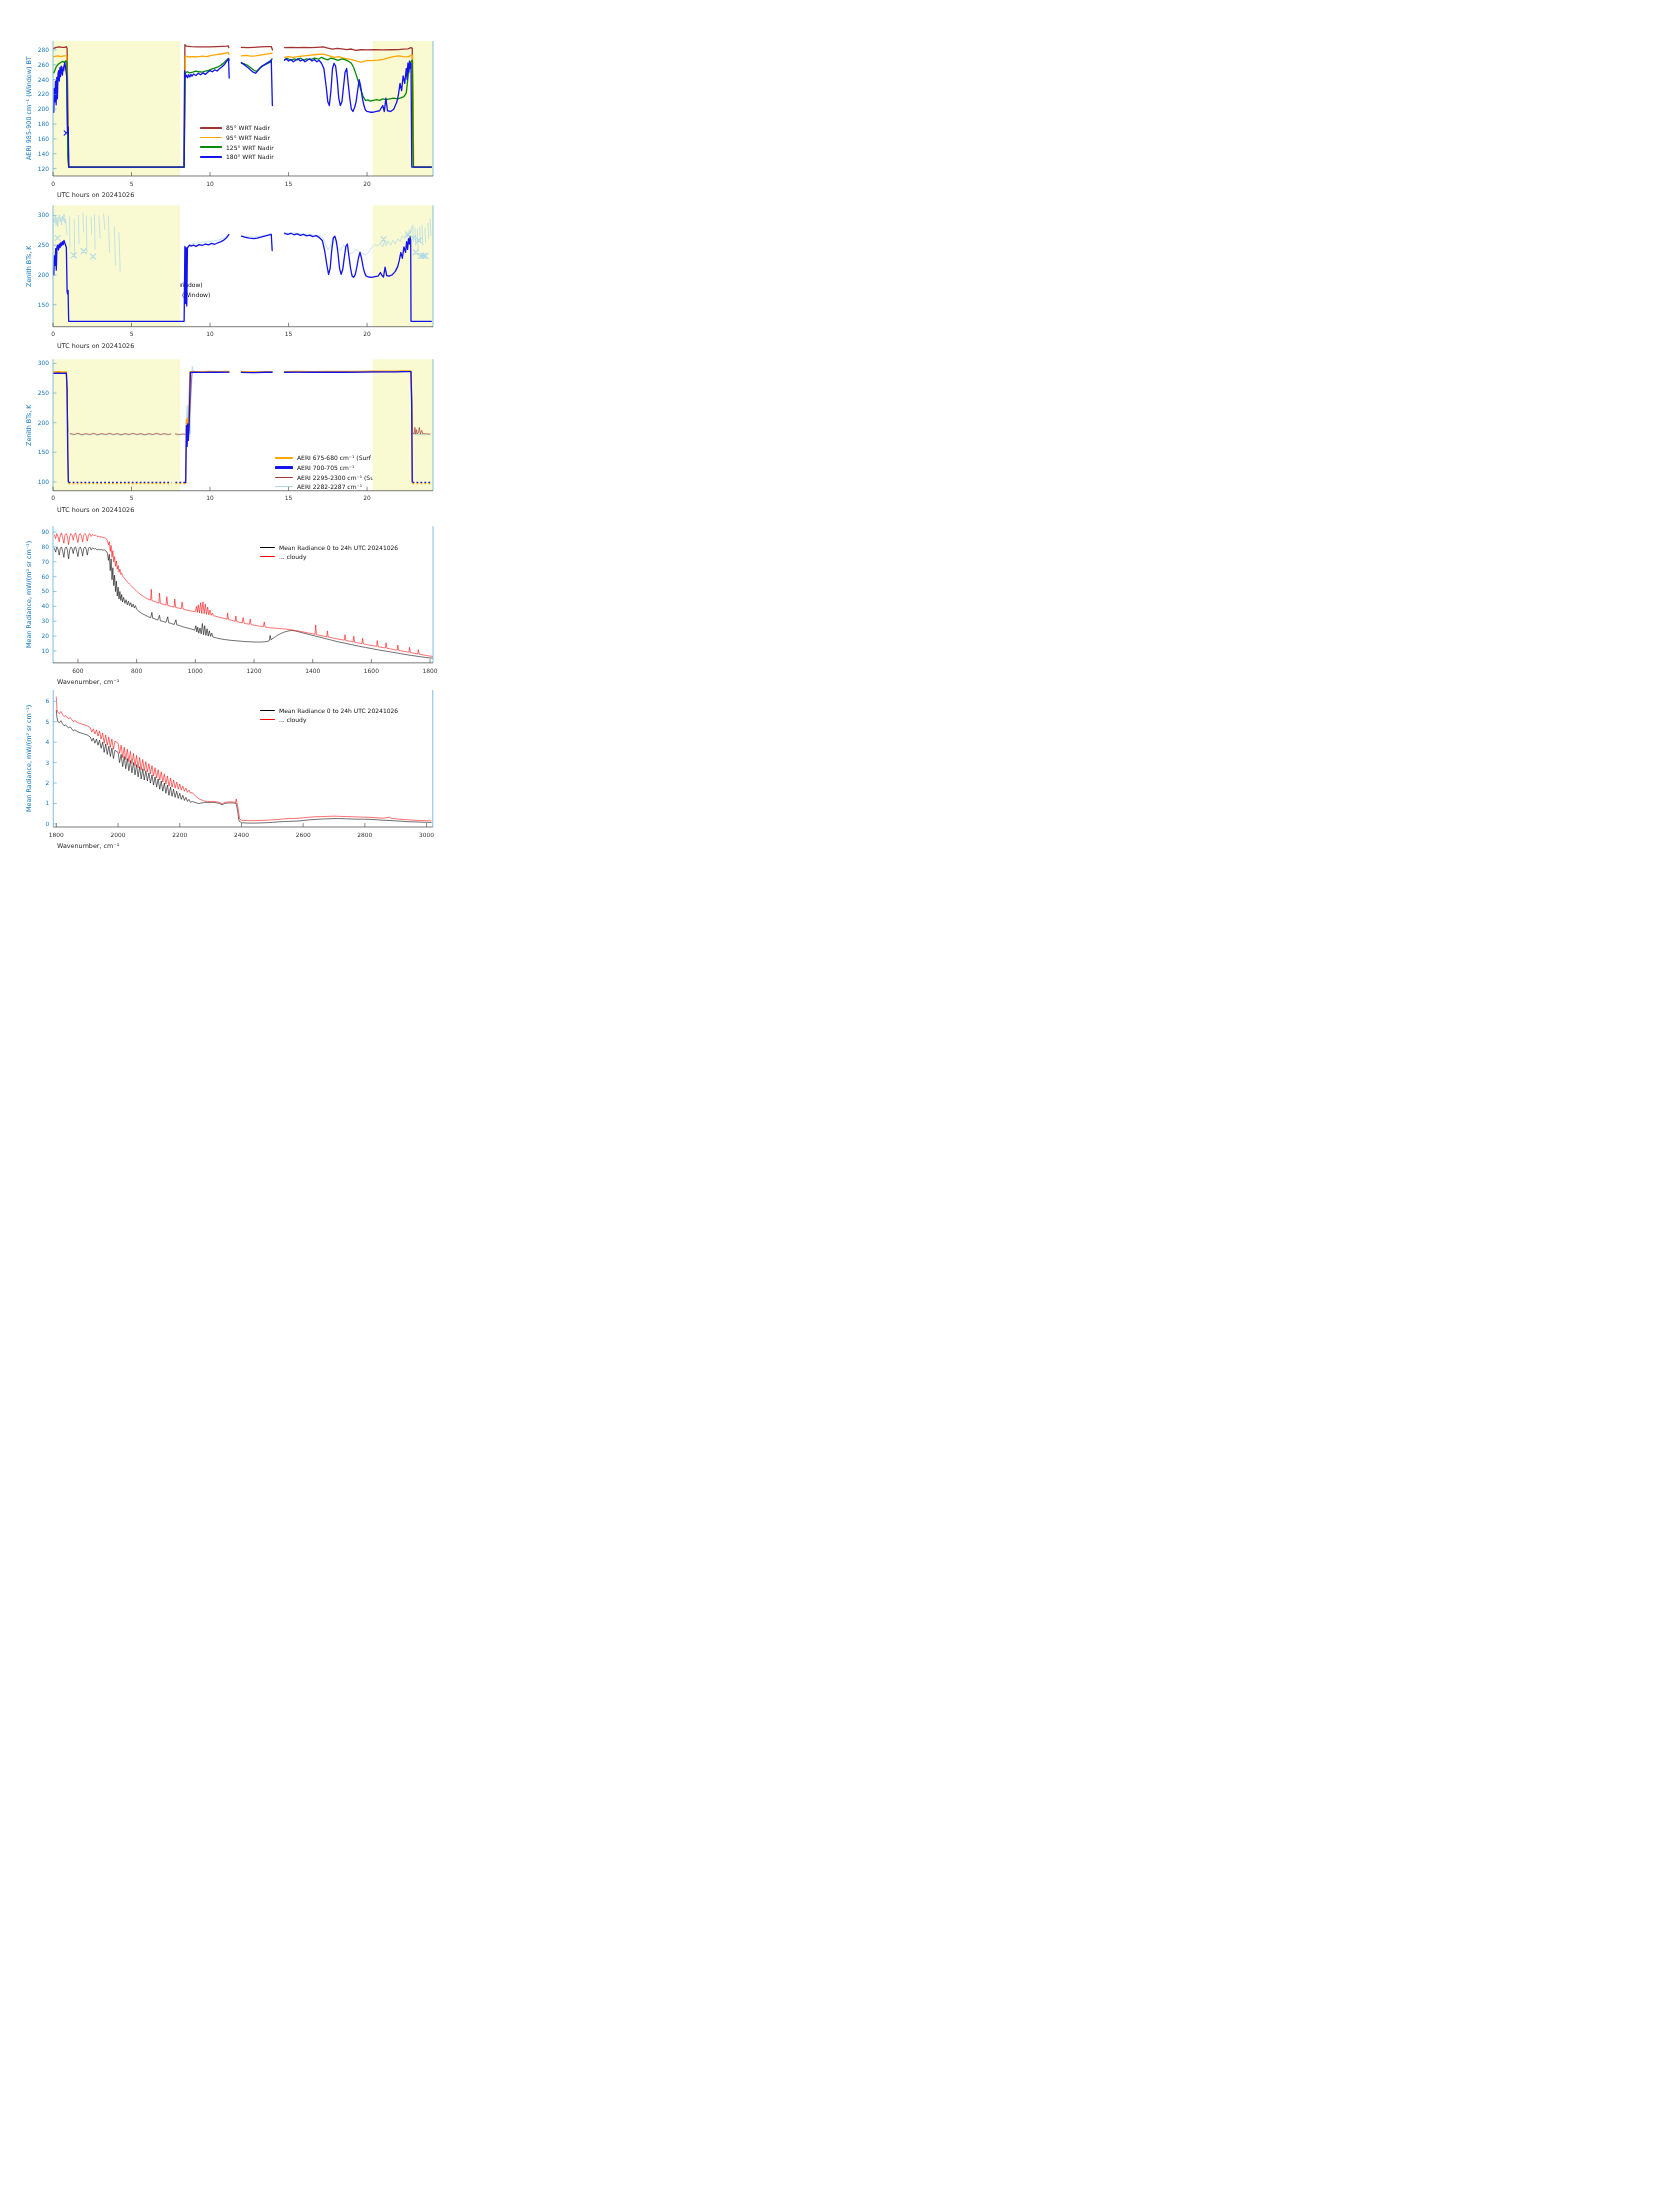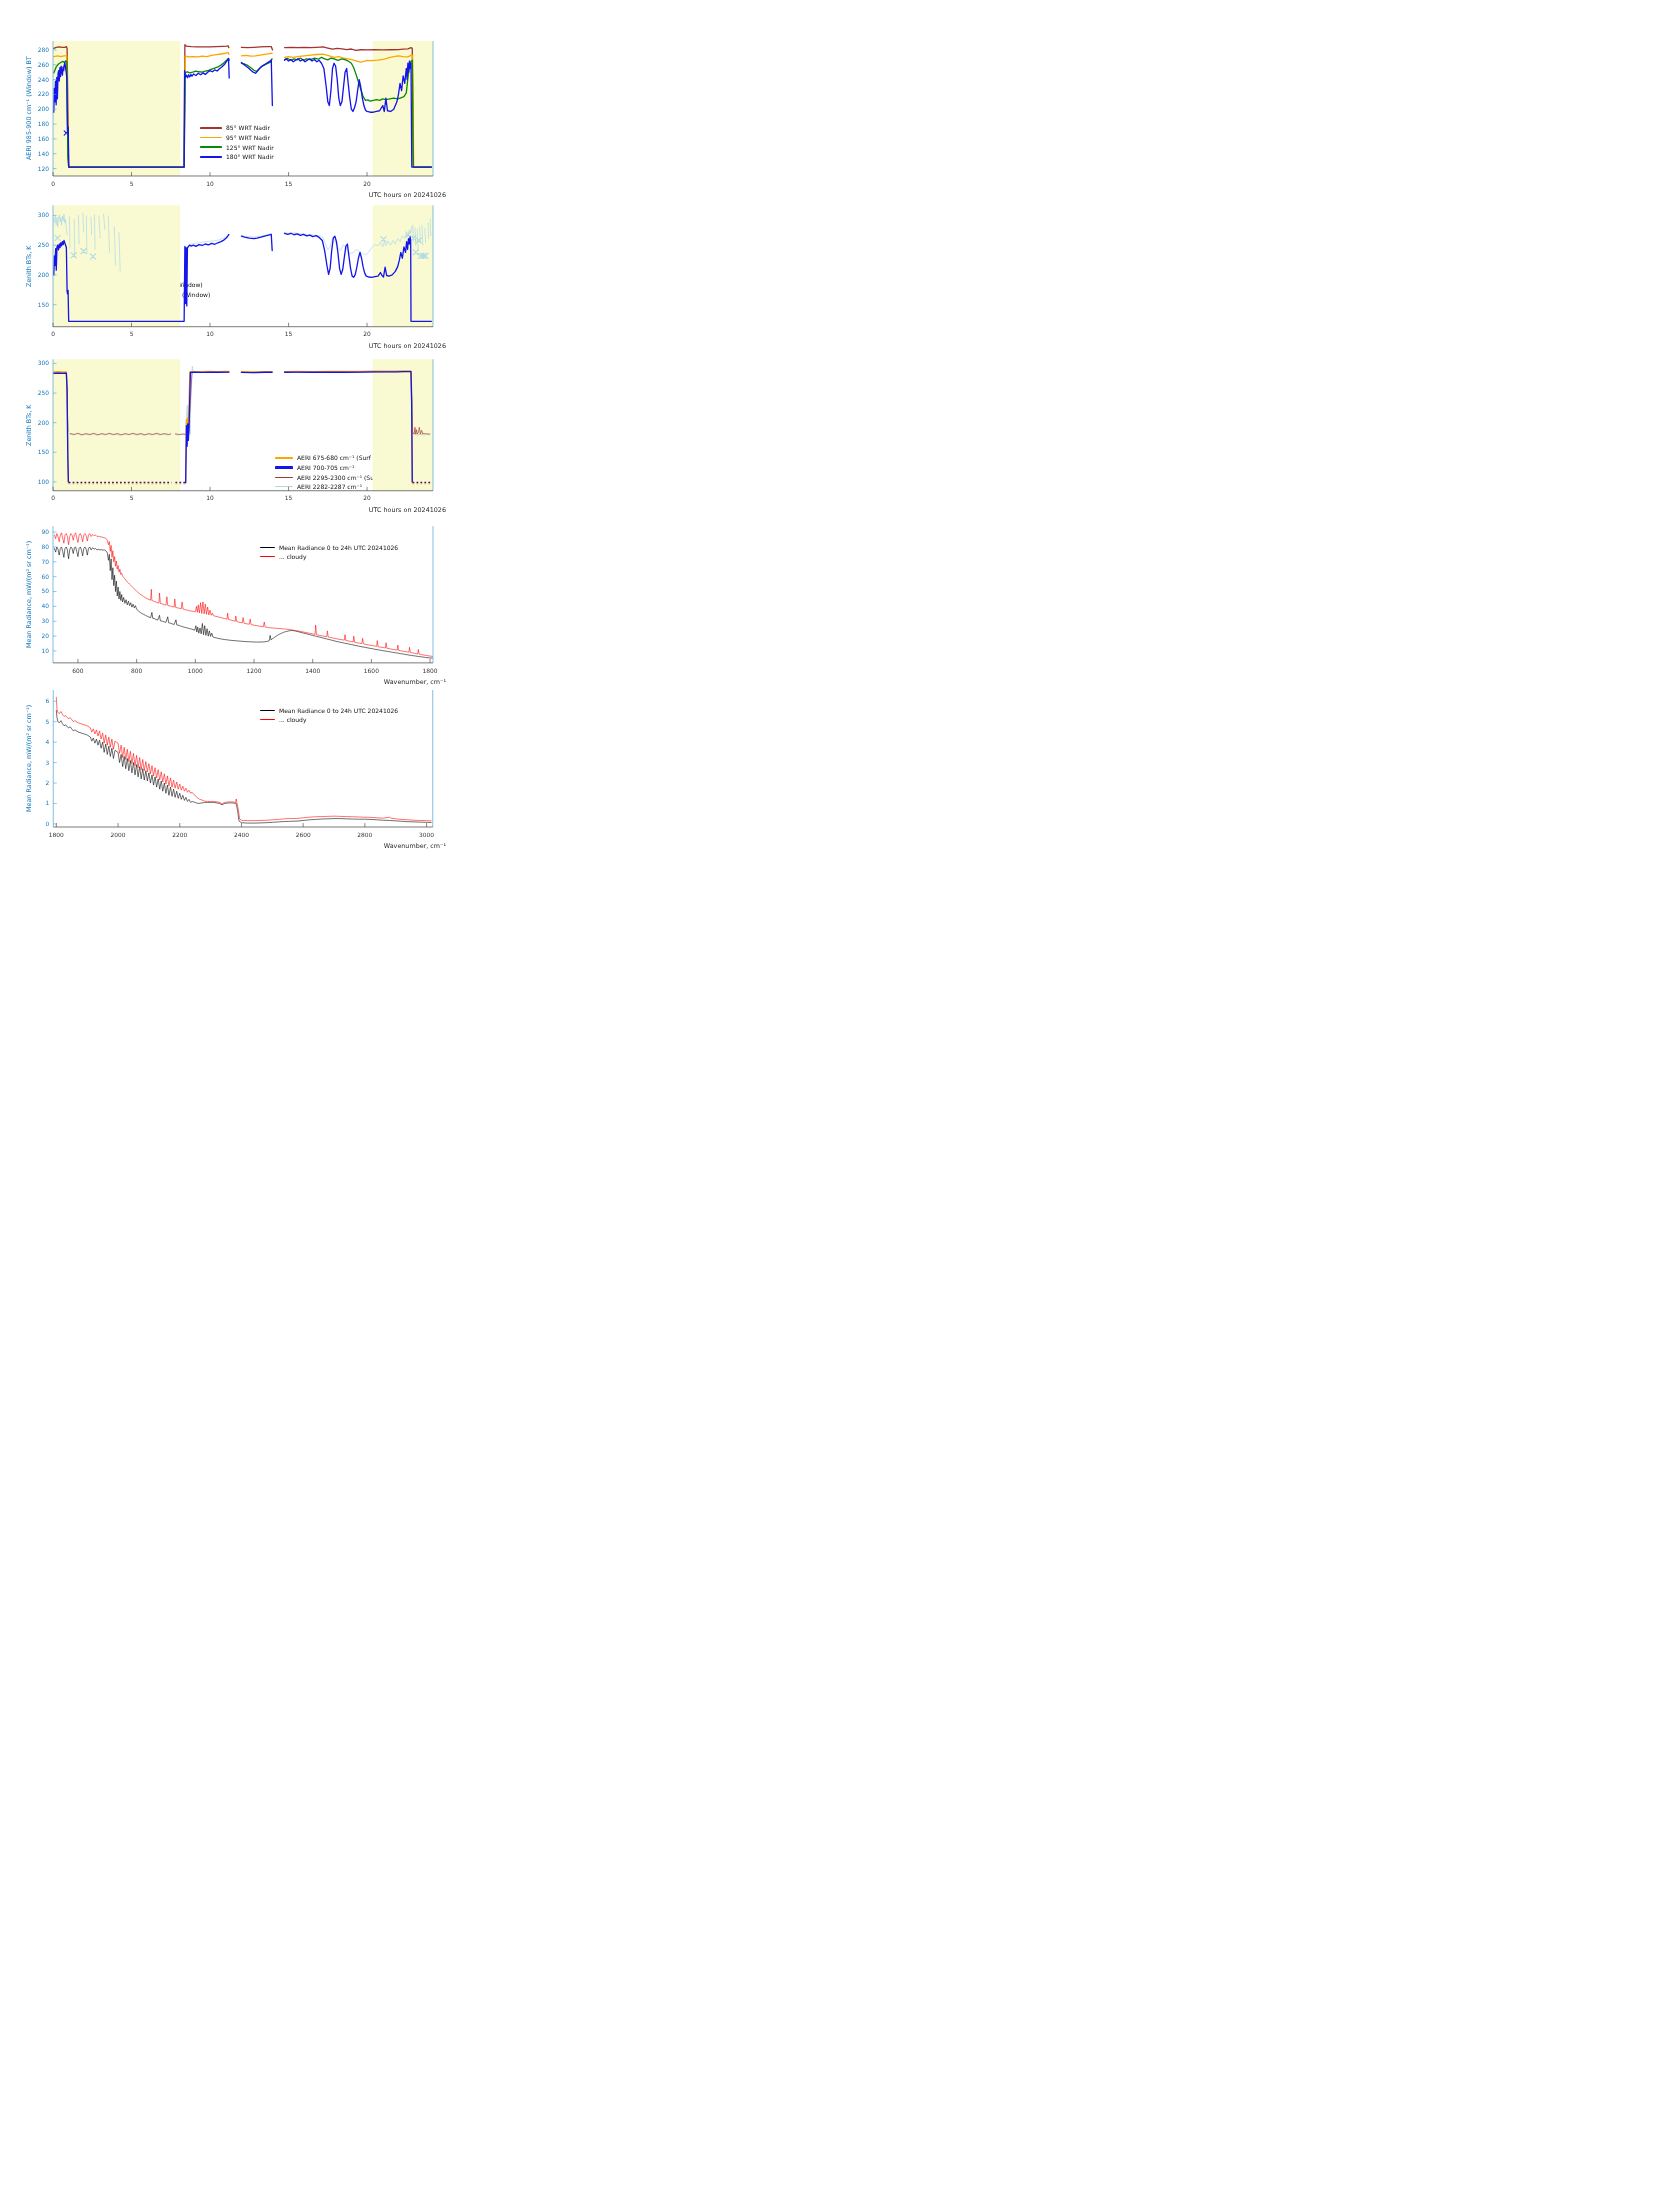--- a/index.html
+++ b/index.html
@@ -1,21 +1,21 @@
 <!DOCTYPE html>
 <html style="font-size:7px"><head>
 <meta charset="utf-8">
 <style>
   html,body{margin:0;padding:0;background:#fff;}
   body{font-family:"DejaVu Sans","Liberation Sans",sans-serif;}
   #fig{position:relative;width:560px;height:878px;background:#fff;overflow:hidden;}
   .plotbox{position:absolute;}
   .ylab{position:absolute;left:-28px;top:0;height:100%;width:8.8px;display:flex;align-items:center;justify-content:center;
         writing-mode:vertical-rl;transform:rotate(180deg);font-size:6.4px;white-space:nowrap;}
-  .xlab{position:absolute;left:13px;width:100%;text-align:right;bottom:-23px;font-size:6.4px;}
+  .xlab{position:absolute;left:4px;width:100%;text-align:left;bottom:-23px;font-size:6.4px;}
   .legend{position:absolute;display:flex;flex-direction:column;}
   .lg-row{display:flex;align-items:center;gap:4px;}
   .lg-line{display:inline-block;flex:none;border-radius:0.4px;}
   .lg-txt{font-size:6px;color:#111;white-space:nowrap;}
   svg text{font-family:"DejaVu Sans","Liberation Sans",sans-serif;}
 </style>
 </head>
 <body>
 
 <div id="fig">

